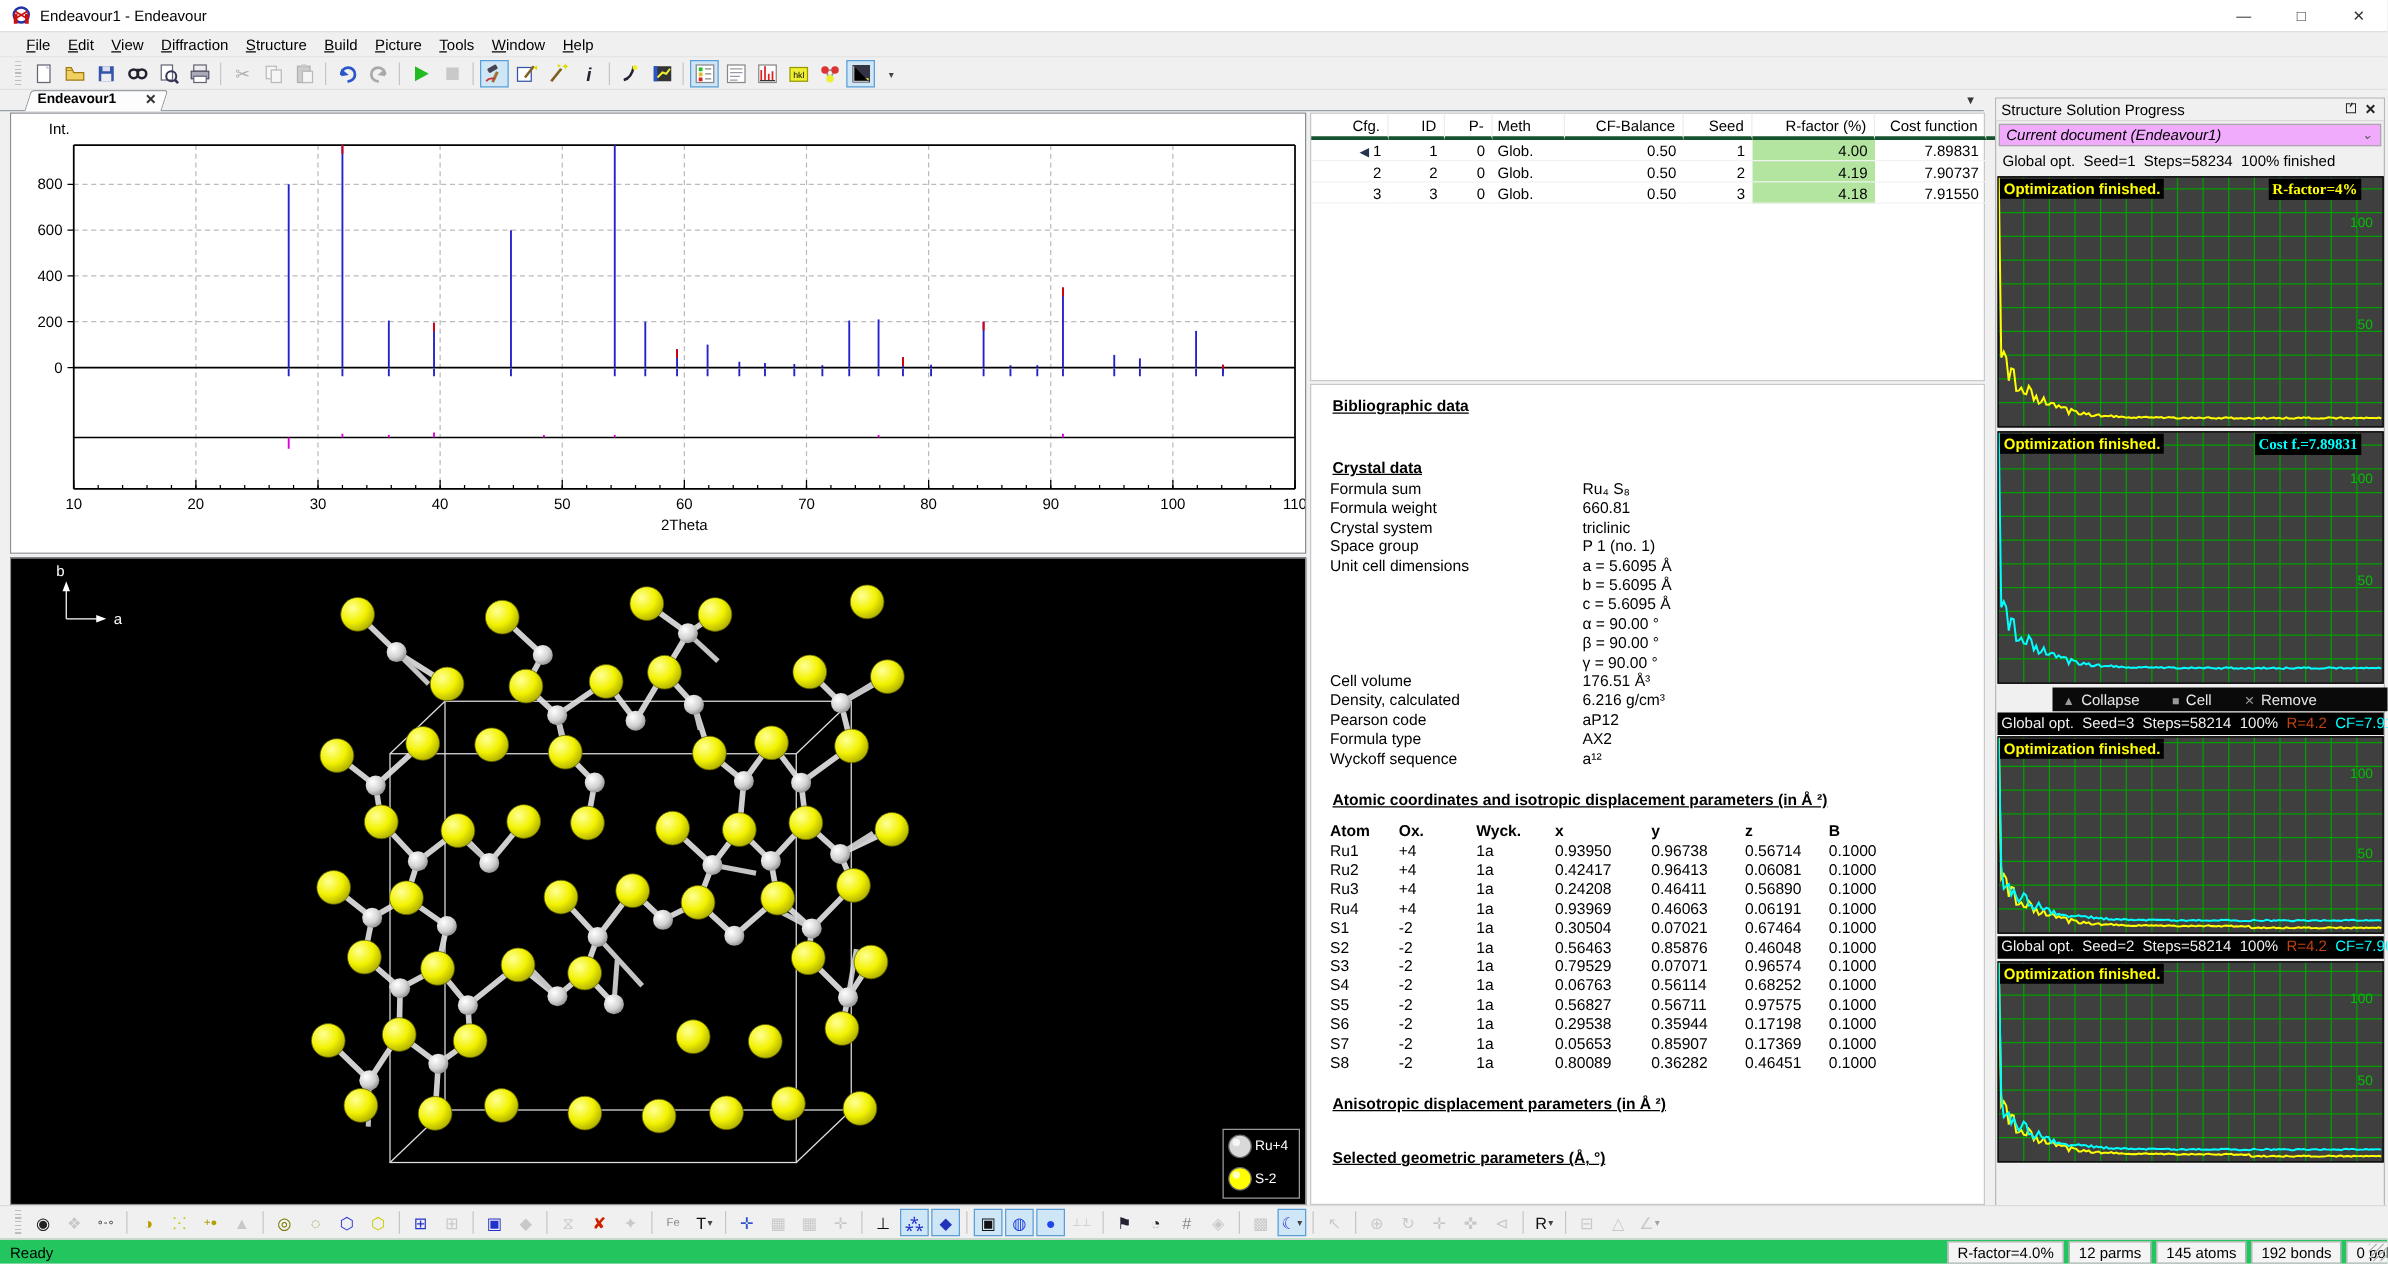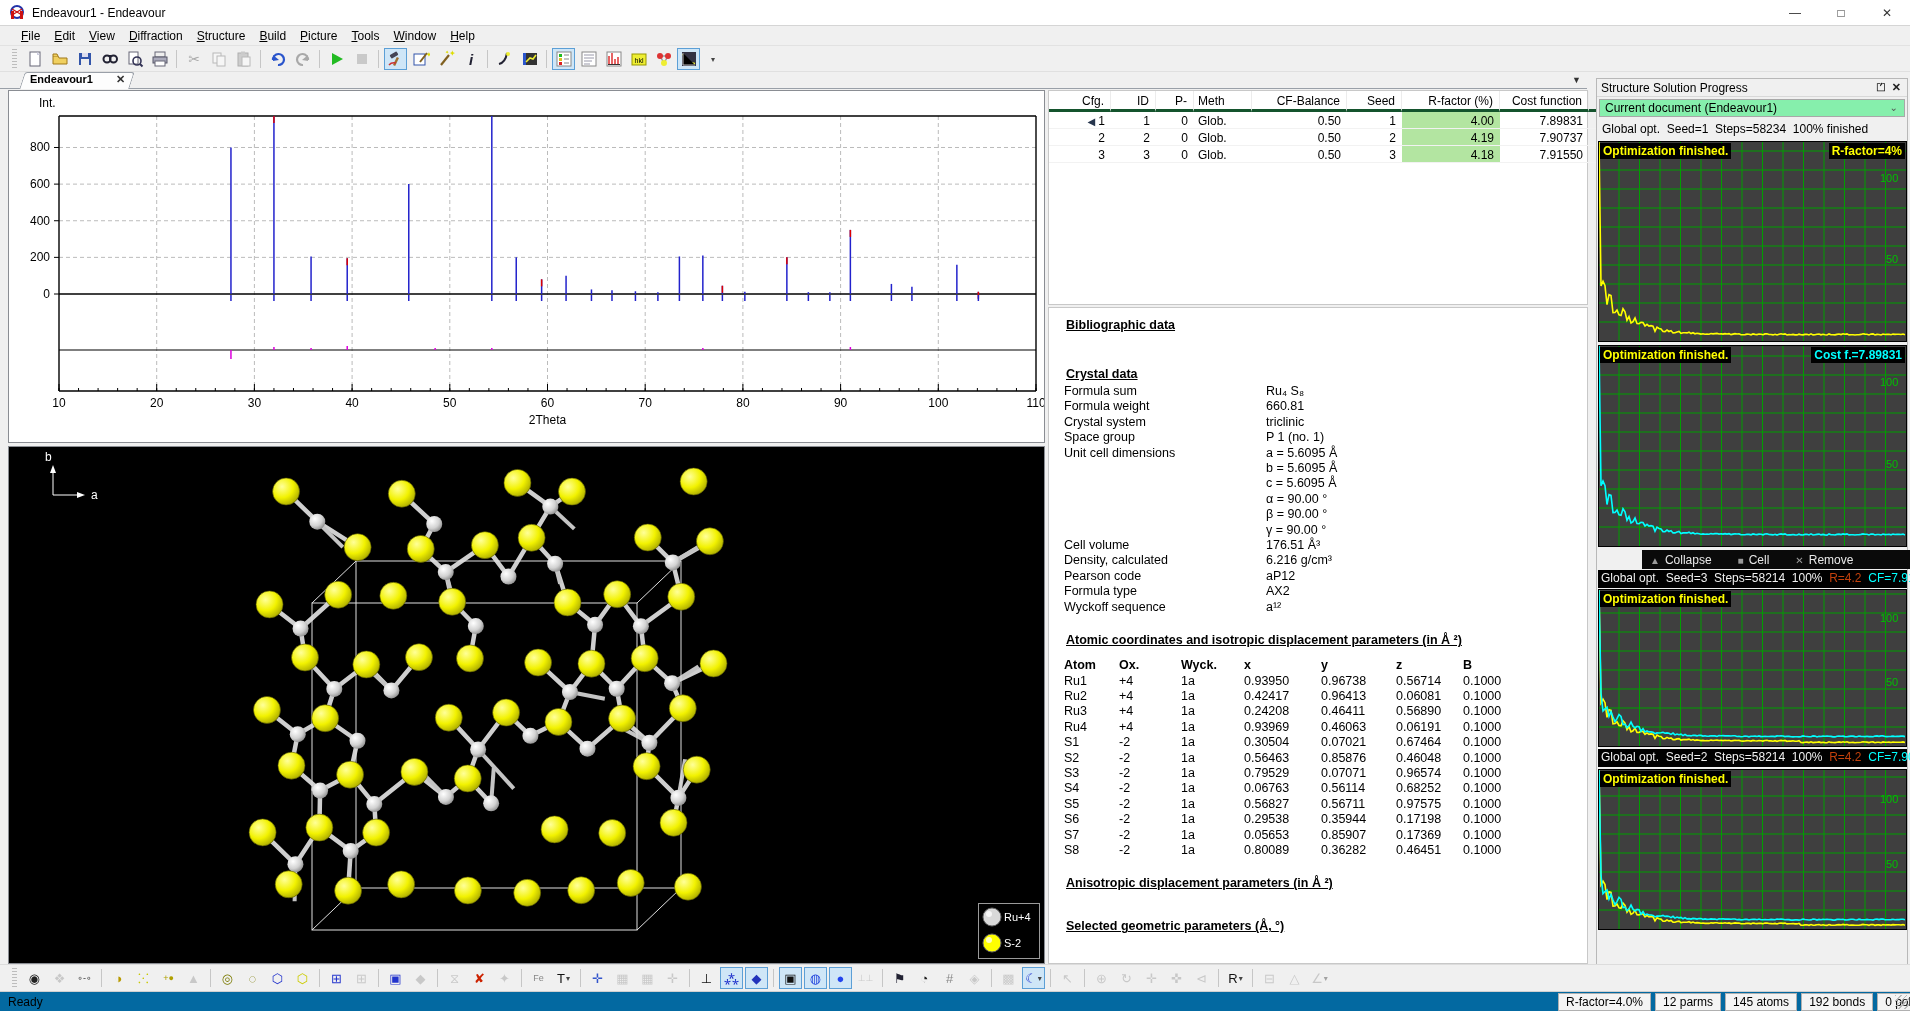--- a/index.html
+++ b/index.html
@@ -72,38 +72,38 @@
   .atom-grid { display:grid; grid-template-columns:55px 62px 63px 77px 75px 67px 60px; line-height:15.4px; }
   .atom-grid .hd { font-weight:bold; }
 
   
   #progress-panel { position:absolute; left:1596px; top:78px; width:312px; height:912px; background:#f0f0f0;
     border:1px solid #b8b8b8; }
   #pp-title { position:absolute; left:0; top:0; width:100%; height:18px; font-size:12px; color:#000;
     padding:2px 4px; background:#f0f0f0; border-bottom:1px solid #d8d8d8;}
   #pp-pin { position:absolute; right:22px; top:2px; font-size:11px; color:#222; font-weight:bold;}
   #pp-close { position:absolute; right:6px; top:2px; font-size:11px; color:#222; font-weight:bold;}
-  #pp-dropdown { position:absolute; left:2px; top:20px; width:306px; height:18px; background:#86efac;
-    border:1px solid #a8a8a8; font-size:12px; padding:1px 5px; color:#000; }
+  #pp-dropdown { position:absolute; left:2px; top:20px; width:306px; height:18px; background:#f0abfc;
+    border:1px solid #a8a8a8; font-size:12px; padding:1px 5px; color:#000;font-style:italic; }
   #pp-dd-arrow { position:absolute; right:6px; top:2px; color:#555; font-size:10px; }
   .run-header-light { position:absolute; left:2px; width:306px; height:19px; font-size:12px; color:#000;
     padding:2px 3px; white-space:pre; }
   .run-header-dark { position:absolute; left:1px; width:309px; height:18px; background:#000; color:#f0f0f0;
     font-size:12px; padding:1px 3px; white-space:pre; }
   .hdr-r { color:#c2410c; } .hdr-cf { color:#00ffff; }
   .graph { position:absolute; left:1px; width:309px; background:#3f3f3f; border:1px solid #000; }
   .chip { position:absolute; top:1px; background:#000; font-size:12px; font-weight:bold; padding:1px 3px; z-index:3;}
   .chip.left { left:1px; color:#ffff00; }
-  .chip.right { right:1px; }
+  .chip.right { right:17px;font-family:Liberation Serif, serif; }
   #collapse-bar { position:absolute; left:1px; width:309px; height:19px; background:#0a0a0a; color:#e8e8e8;
     font-size:12px; display:flex; align-items:center; gap:26px; padding-left:8px;margin-left:44px; }
   .cb-glyph { color:#9a9a9a; margin-right:5px; font-size:10px; }
 
   
-  #statusbar { position:absolute; left:0; top:991px; width:1910px; height:20px; background:#0369a1;
+  #statusbar { position:absolute; left:0; top:991px; width:1910px; height:20px; background:#22c55e;
     border-top:1px solid #d0d0d0; font-size:12px; color:#000; }
   #status-ready { position:absolute; left:8px; top:3px; }
   #status-items { position:absolute; left:1558px; top:1px; display:flex; gap:4px; }
   .status-box { border:1px solid #b0b0b0; background:#f4f4f4; padding:1px 7px; white-space:nowrap; }
   #resize-grip { position:absolute; right:1px; top:3px; width:14px; height:14px;
     background:repeating-linear-gradient(135deg,#bbb 0 1px, transparent 1px 4px); }
 
   svg text { font-family:"Liberation Sans", sans-serif; }
   .legend-box { position:absolute; right:4px; bottom:4px; width:62px; height:56px; background:#000;
     border:1px solid #9a9a9a; }

